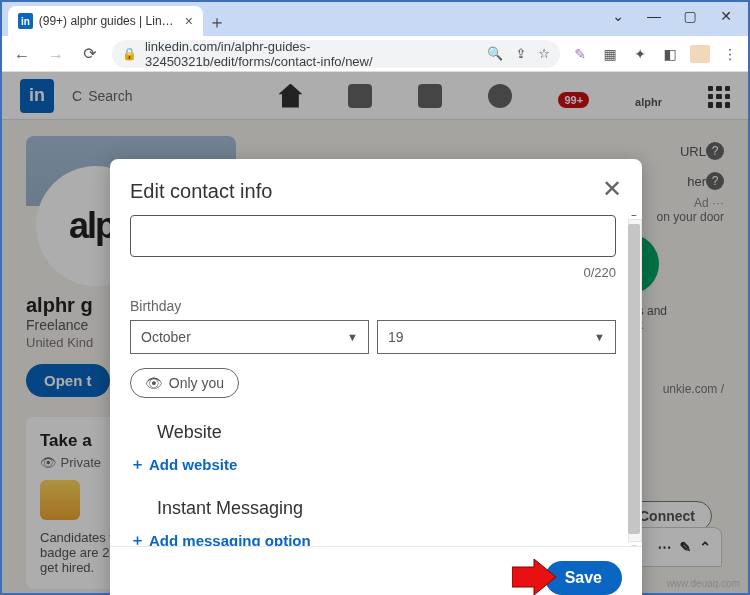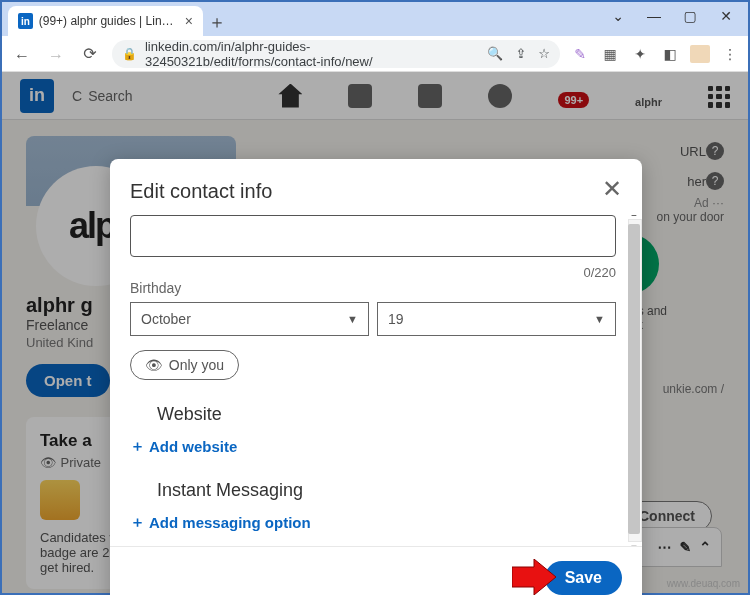--- a/index.html
+++ b/index.html
@@ -73,21 +73,21 @@
   .mheader { padding:16px 20px 12px; display:flex; align-items:flex-end; }
   .mtitle { font-size:20px; color:#333; font-weight:400; }
   .mclose { margin-left:auto; font-size:24px; color:#666; font-weight:300; }
   .mbody { flex:1; overflow:hidden; position:relative; padding:0 20px 0 20px; }
   .scrollarea { position:absolute; left:20px; right:10px; top:0; bottom:0; }
   .scrollbar { position:absolute; right:0; top:4px; bottom:4px; width:14px; background:#f5f5f5; border:1px solid #e5e5e5; }
   .scrollthumb { position:absolute; right:1px; width:12px; top:4px; height:310px; background:#c5c5c5; border-radius:2px; }
   .scrollarrow { position:absolute; right:0; width:14px; height:14px; display:flex;align-items:center;justify-content:center;font-size:9px;color:#666; }
   .textarea { width: calc(100% - 16px); height:42px; border:1px solid #555; border-radius:4px; resize:none; }
   .counter { text-align:right; font-size:13px; color:#666; margin-top:4px; width:calc(100% - 16px); }
-  .flabel { font-size:14px; color:#666; }
+  .flabel { font-size:14px; color:#666; margin-top:18px; }
   .selrow { display:flex; gap:8px; margin-top:6px; width:calc(100% - 16px); }
   .sel { flex:1; height:34px; border:1px solid #666; border-radius:0; display:flex; align-items:center; padding:0 10px; font-size:14px; color:#555; position:relative; }
   .sel .caret { margin-left:auto; font-size:11px; color:#555; }
   .pill { display:inline-flex; align-items:center; gap:6px; border:1.5px solid #666; border-radius:20px; padding:6px 14px; margin-top:14px; font-size:14px; color:#555; }
   .sechead { font-size:18px; color:#333; margin-top:24px; font-weight:400;margin-left:27px; }
   .addlink { display:inline-flex; align-items:center; gap:4px; color:#0a66c2; font-size:15px; font-weight:600; margin-top:12px; }
   .mfooter { padding:14px 20px; border-top:1px solid #e8e8e8; display:flex; justify-content:flex-end; position:relative; }
   .savebtn { background:#0a66c2; color:#fff; border:none; padding:8px 20px; border-radius:20px; font-size:16px; font-weight:700; }
 
   .arrow-ptr { position:absolute; right:86px; bottom:6px; width:44px; height:44px; z-index:11; }

